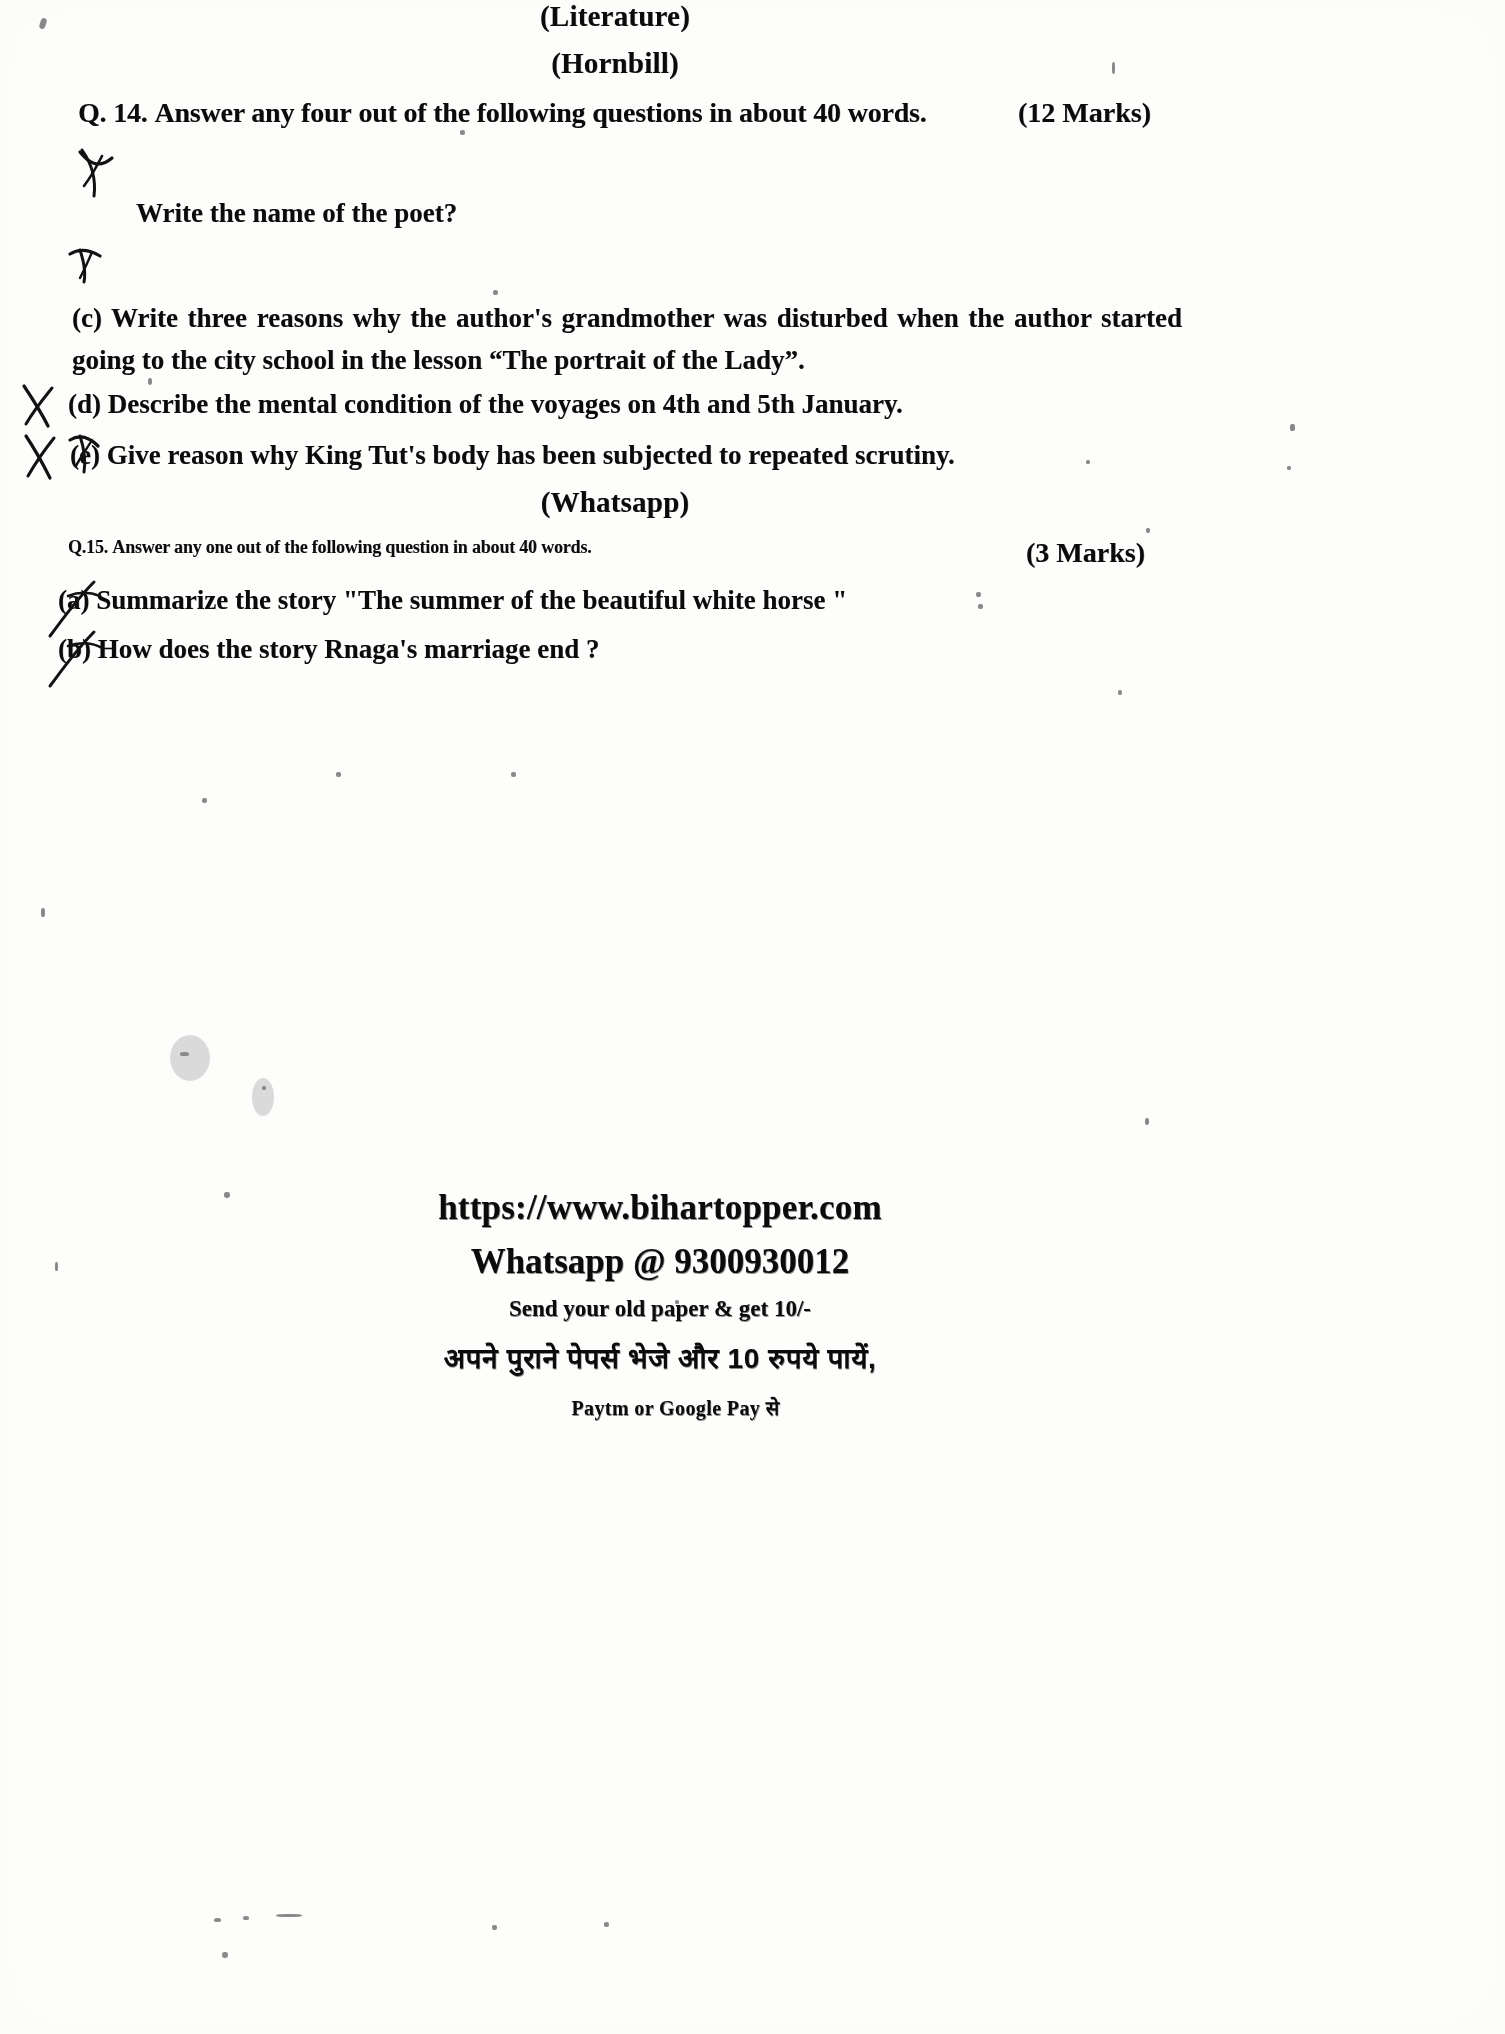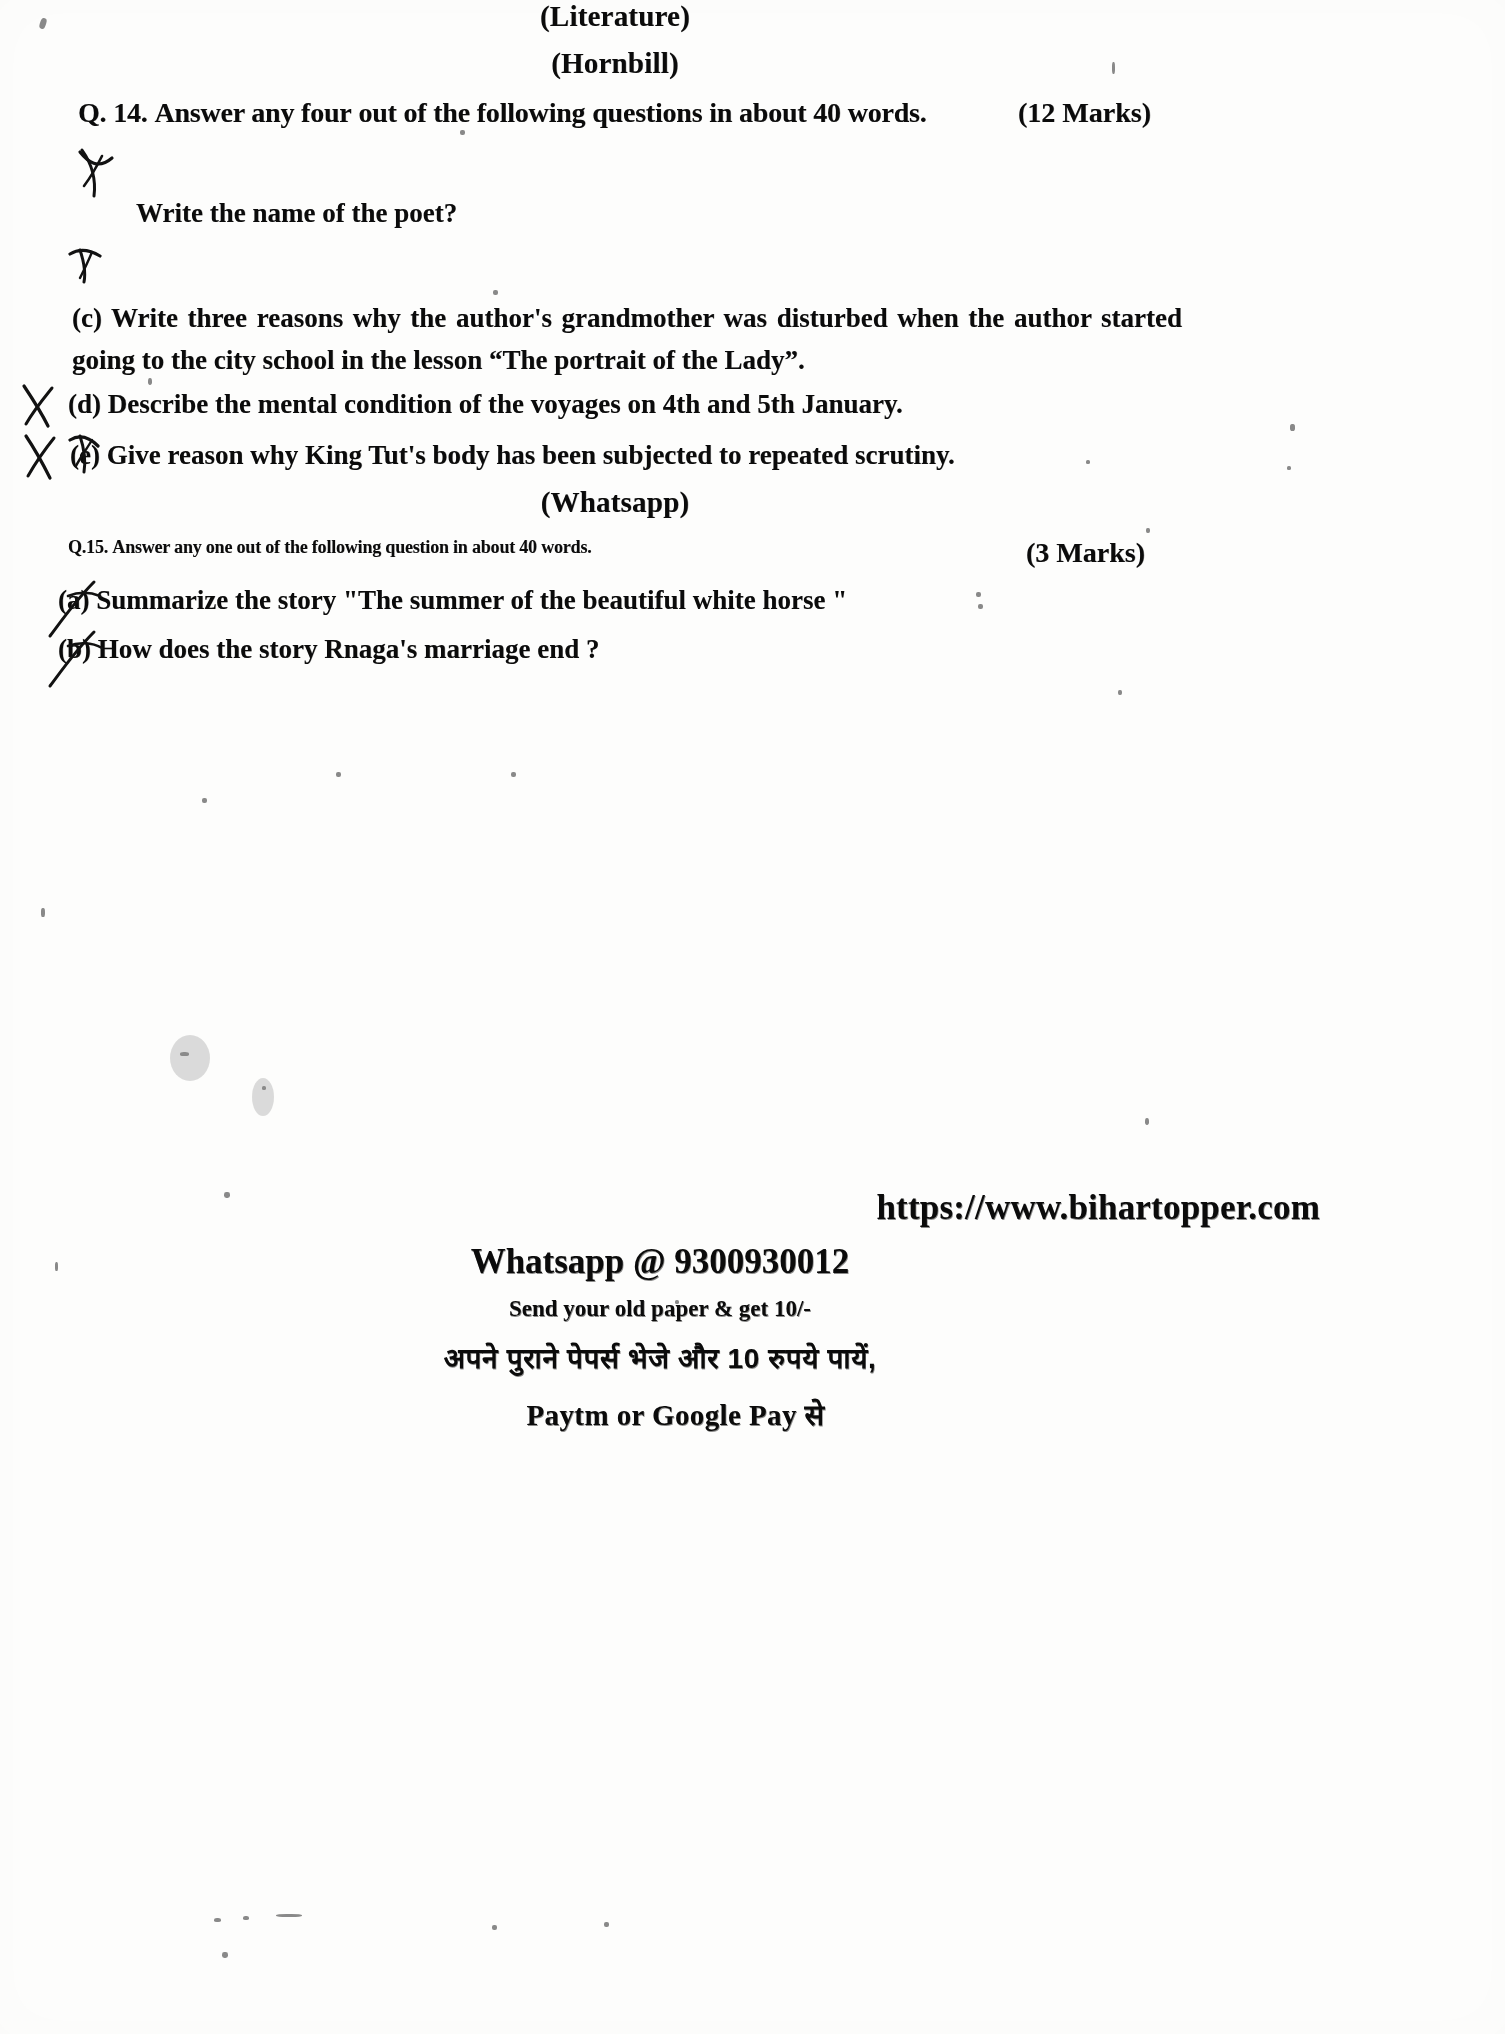--- a/index.html
+++ b/index.html
@@ -72,25 +72,25 @@
   .footer {
     position: absolute;
     left: 0;
     width: 1320px;
     text-align: center;
   }
   .footer-line {
     font-weight: 800;
     text-shadow: 0.7px 0.5px 0 rgba(0,0,0,0.45);
   }
-  .f1 { font-size: 35px; letter-spacing: 0.2px; text-align: right; }
+  .f1 { font-size: 35px; letter-spacing: 0.2px; }
   .f2 { font-size: 35px; }
   .f3 { font-size: 23px; }
   .f4 { font-size: 28px; font-weight: 700; letter-spacing: 0.6px; }
-  .f5 { font-size: 29px; font-weight: 800; letter-spacing: 0.4px; padding-left: 31px; }
+  .f5 { font-size: 20px; font-weight: 800; letter-spacing: 0.4px; padding-left: 31px; }
 
   
   .ink {
     position: absolute;
     pointer-events: none;
   }
   .ink svg { display: block; }
 
   
   .speck {

